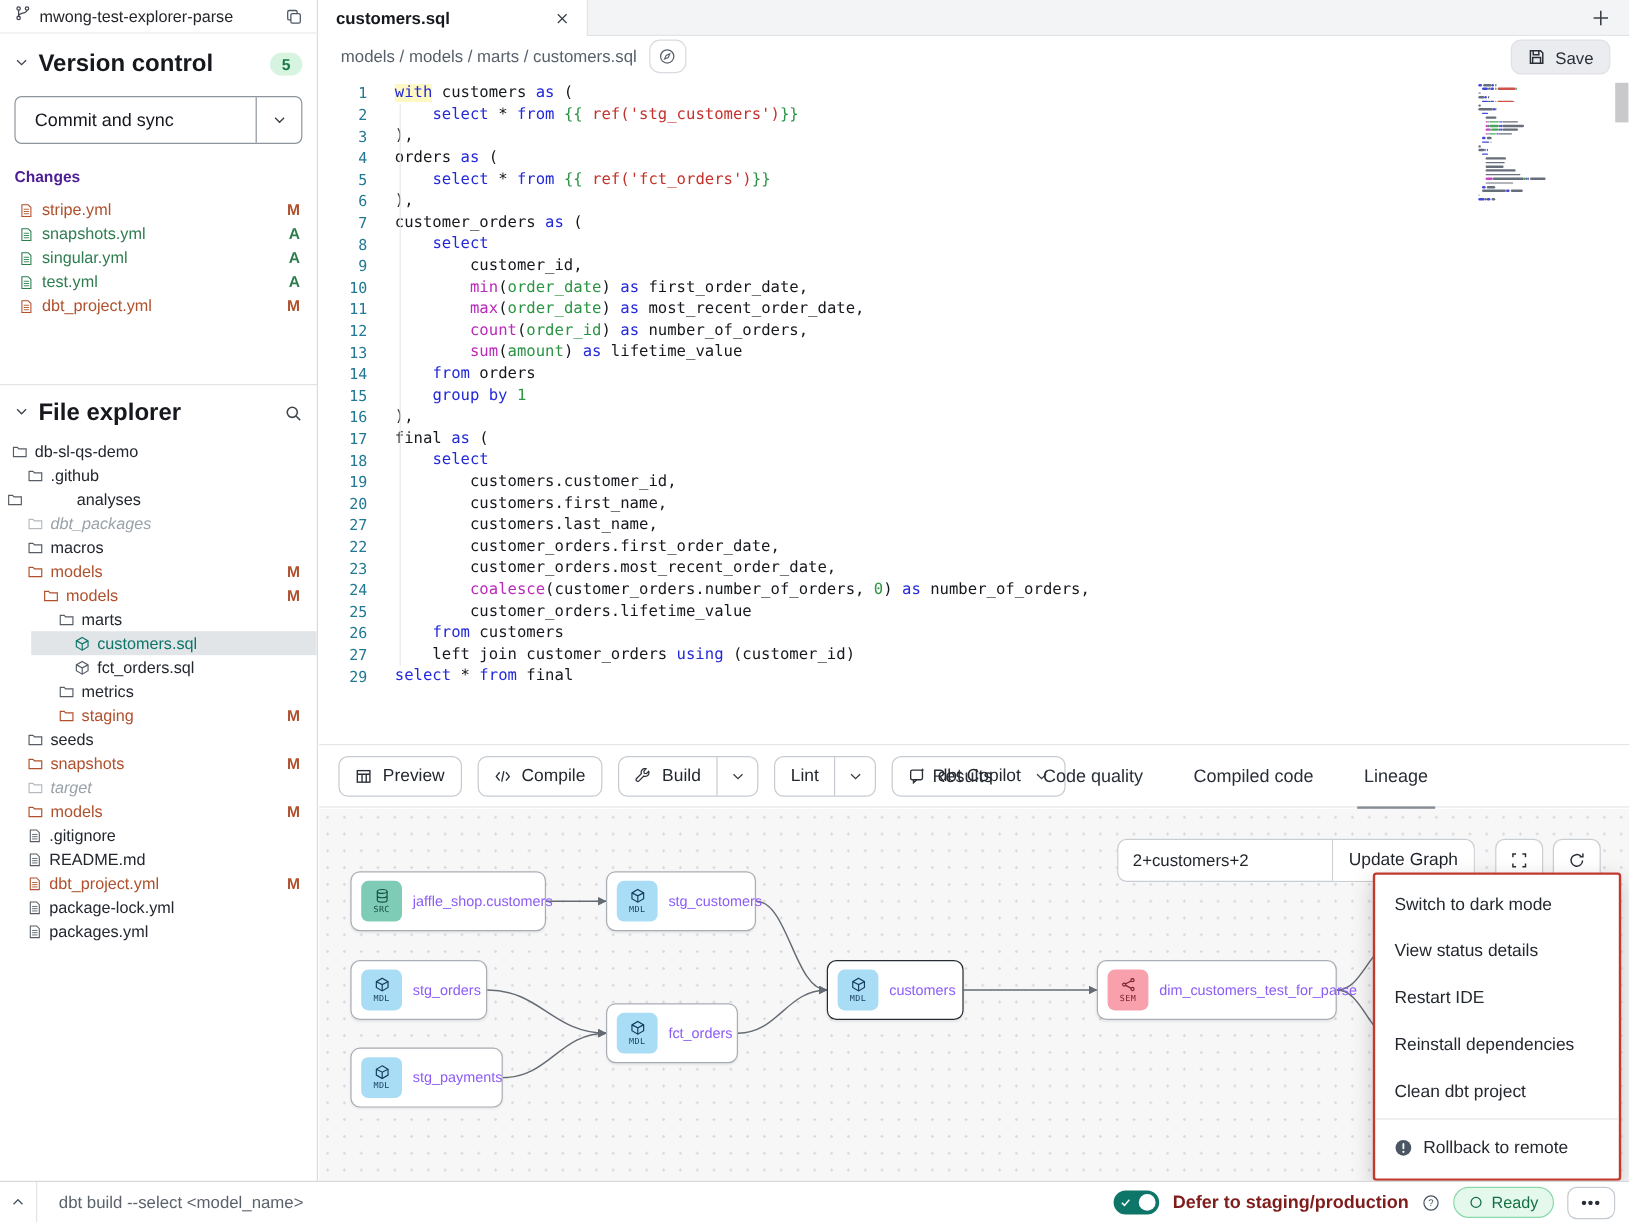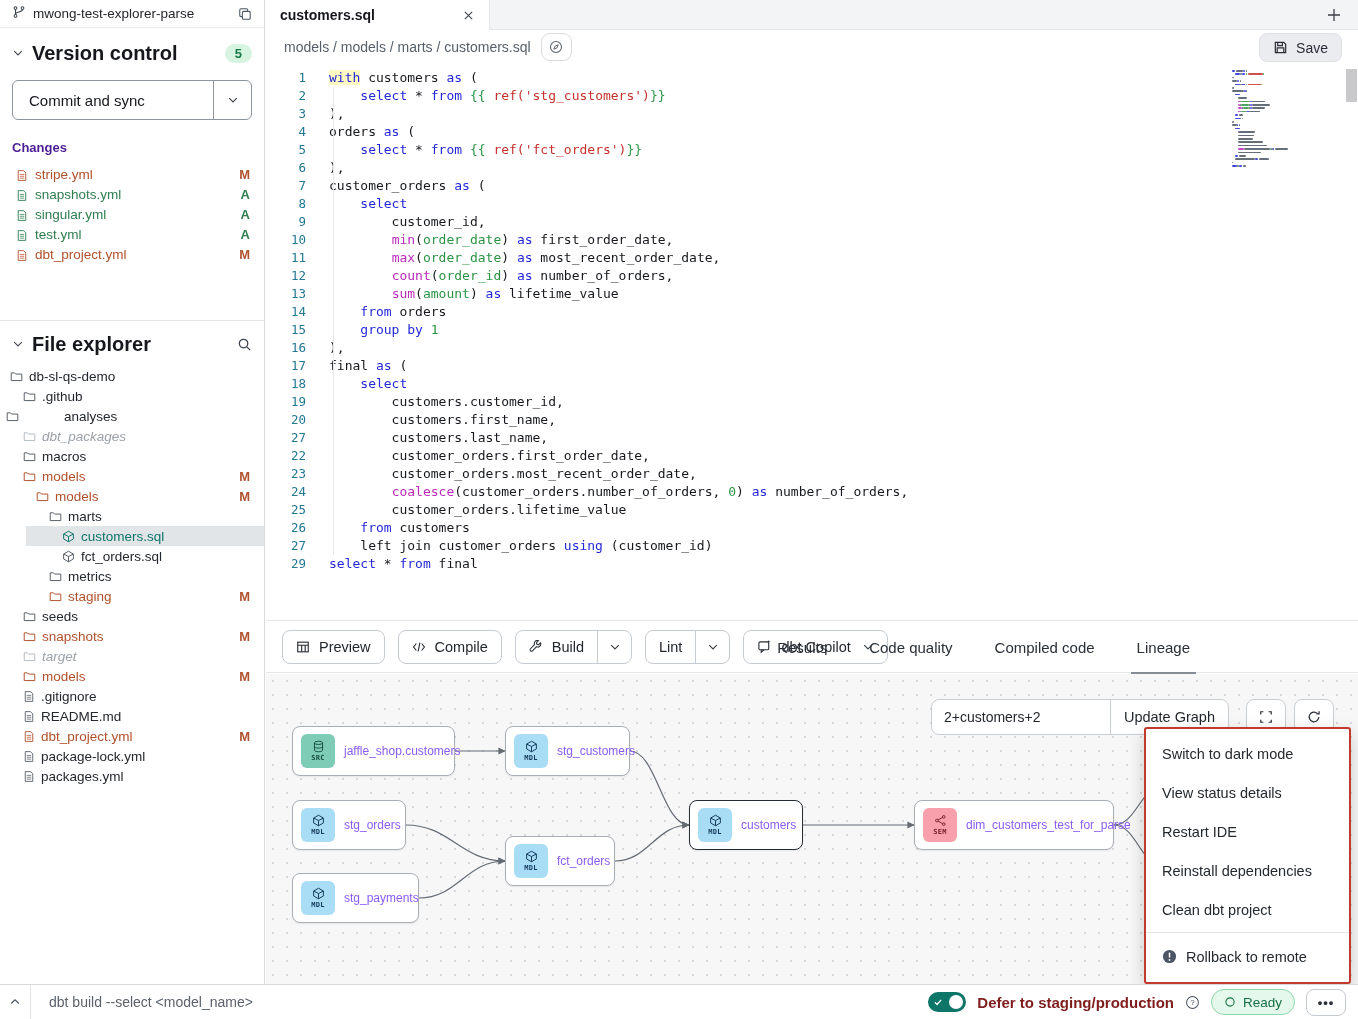--- a/index.html
+++ b/index.html
@@ -67,21 +67,21 @@
   .rtabs{position:absolute;right:168px;top:0;height:53px;display:flex;gap:42px}
   .rtab{display:flex;align-items:center;font-size:15px;color:#2a2f37;position:relative;height:100%;cursor:pointer}
   .rtab.active::after{content:"";position:absolute;left:-6px;right:-6px;bottom:-1px;height:3px;background:#878d95}
 
   
   .lineage{position:absolute;top:674px;left:0;right:0;height:310px;background:#f7f7f8;background-image:radial-gradient(#d8d8da 1px,transparent 1.2px);background-size:14px 14px;overflow:hidden}
   #edges{position:absolute;inset:0;width:100%;height:100%}
   .lnode{position:absolute;background:#fff;border:1px solid #a9aeb5;border-radius:8px;display:flex;align-items:center;padding-left:8px;box-shadow:0 1px 2px rgba(0,0,0,.07);cursor:pointer}
   .lnode.selected{border:1.8px solid #272c33}
   .nbadge{width:34px;height:34px;border-radius:6px;display:flex;flex-direction:column;align-items:center;justify-content:center;gap:1px;flex:none}
-  .nbadge .bl{font-size:7px;font-weight:bold;letter-spacing:.3px;font-family:"DejaVu Sans Mono",monospace}
+  .nbadge .bl{font-size:7px;font-weight:normal;letter-spacing:.3px;font-family:"DejaVu Sans Mono",monospace}
   .nbadge.src{background:#7ecbb6;color:#174f42}
   .nbadge.mdl{background:#a9ddf6;color:#143a5c}
   .nbadge.sem{background:#f8a0ab;color:#76222e}
   .nlabel{font-size:12px;margin-left:9px;padding-right:6px;white-space:nowrap;color:#8b5cf6}
   .gc-group{position:absolute;left:665px;top:25px;width:298px;height:36px;background:#fff;border:1px solid #c9ced3;border-radius:8px;display:flex;align-items:stretch}
   .gc-input{border:none;outline:none;flex:1;padding:0 12px;font-size:14px;font-family:"Liberation Sans",sans-serif;color:#23272e;background:transparent;min-width:0}
   .gc-update{border-left:1px solid #c9ced3;padding:0 13px;font-size:14.5px;display:flex;align-items:center;color:#1f242c;cursor:pointer;background:#fff;border-radius:0 8px 8px 0}
   .gc-btn{position:absolute;top:25px;width:40px;height:36px;border:1px solid #c9ced3;border-radius:8px;background:#fff;display:flex;align-items:center;justify-content:center;color:#2a2f37;cursor:pointer}
   #gc-full{left:980px} #gc-refresh{left:1028px}
   .ctx-menu{position:absolute;left:878px;top:53px;width:207px;border:2px solid var(--menu-red);background:#fff;border-radius:3px;box-shadow:0 6px 18px rgba(0,0,0,.18);padding:5px 0;z-index:5}

